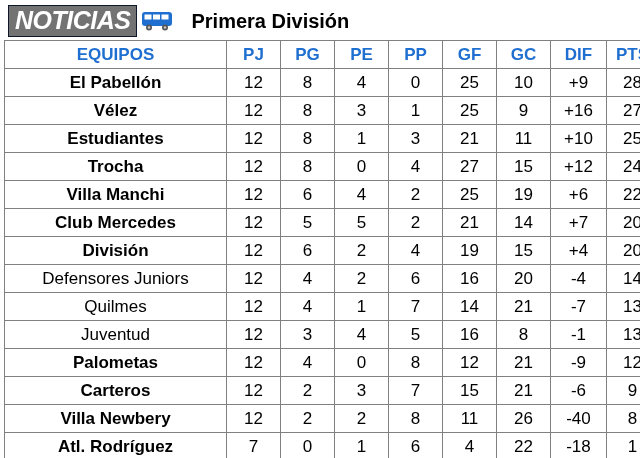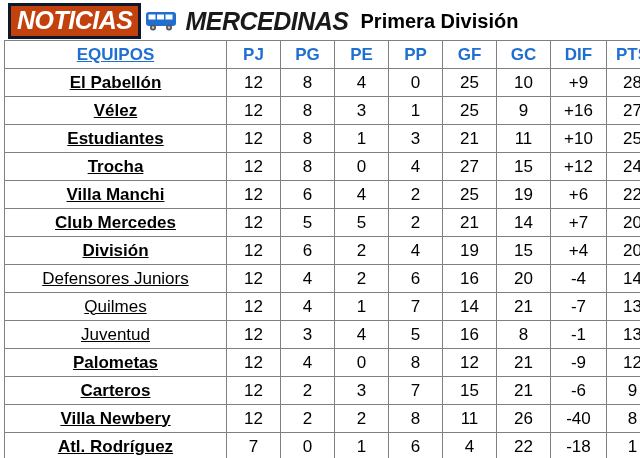--- a/index.html
+++ b/index.html
@@ -32,24 +32,24 @@
     align-items: center;
     background: #ffffff;
   }
   .logo-word {
     font-family: "Liberation Sans", sans-serif;
     font-weight: bold;
     font-style: italic;
     font-size: 25px;
     letter-spacing: -0.5px;
     color: #ffffff;
-    background: #c2410c;
+    background: #737373;
     padding: 1px 6px 2px 6px;
     line-height: 1.05;
-    border: 3px solid #0f172a;
+    border: 1px solid #0f172a;
   }
   .logo-bus {
     margin: 0 4px;
     display: inline-flex;
     align-items: center;
   }
   .logo-word2 {
     font-family: "Liberation Sans", sans-serif;
     font-weight: bold;
     font-style: italic;
@@ -84,21 +84,20 @@
     color: #000000;
   }
   table.standings th {
     color: #1f6fd0;
     font-weight: bold;
     font-size: 17px;
   }
   th.col-team, td.col-team {
     text-align: left;
     padding-left: 8px;
-    text-decoration: underline;
   }
   th.col-team {
     text-align: center;
     padding-left: 0;
   }
   
   col.c-team { width: 222px; }
   col.c-num  { width: 54px; }
   col.c-dif  { width: 56px; }
   col.c-pts  { width: 52px; }
@@ -133,21 +132,20 @@
           <rect x="1" y="2" width="30" height="14" rx="3" fill="#1f6fd0"></rect>
           <rect x="3.5" y="4.5" width="7" height="5" fill="#ffffff"></rect>
           <rect x="12" y="4.5" width="7" height="5" fill="#ffffff"></rect>
           <rect x="20.5" y="4.5" width="7" height="5" fill="#ffffff"></rect>
           <circle cx="8" cy="17.5" r="3" fill="#555555"></circle>
           <circle cx="24" cy="17.5" r="3" fill="#555555"></circle>
           <circle cx="8" cy="17.5" r="1.2" fill="#cccccc"></circle>
           <circle cx="24" cy="17.5" r="1.2" fill="#cccccc"></circle>
         </svg>
       </span>
-      <span class="logo-word2">MERCEDINAS</span>
     </div>
     <div class="division">Primera División</div>
   </div>
 
   <table class="standings">
     <colgroup>
       <col class="c-team">
       <col class="c-num">
       <col class="c-num">
       <col class="c-num">

